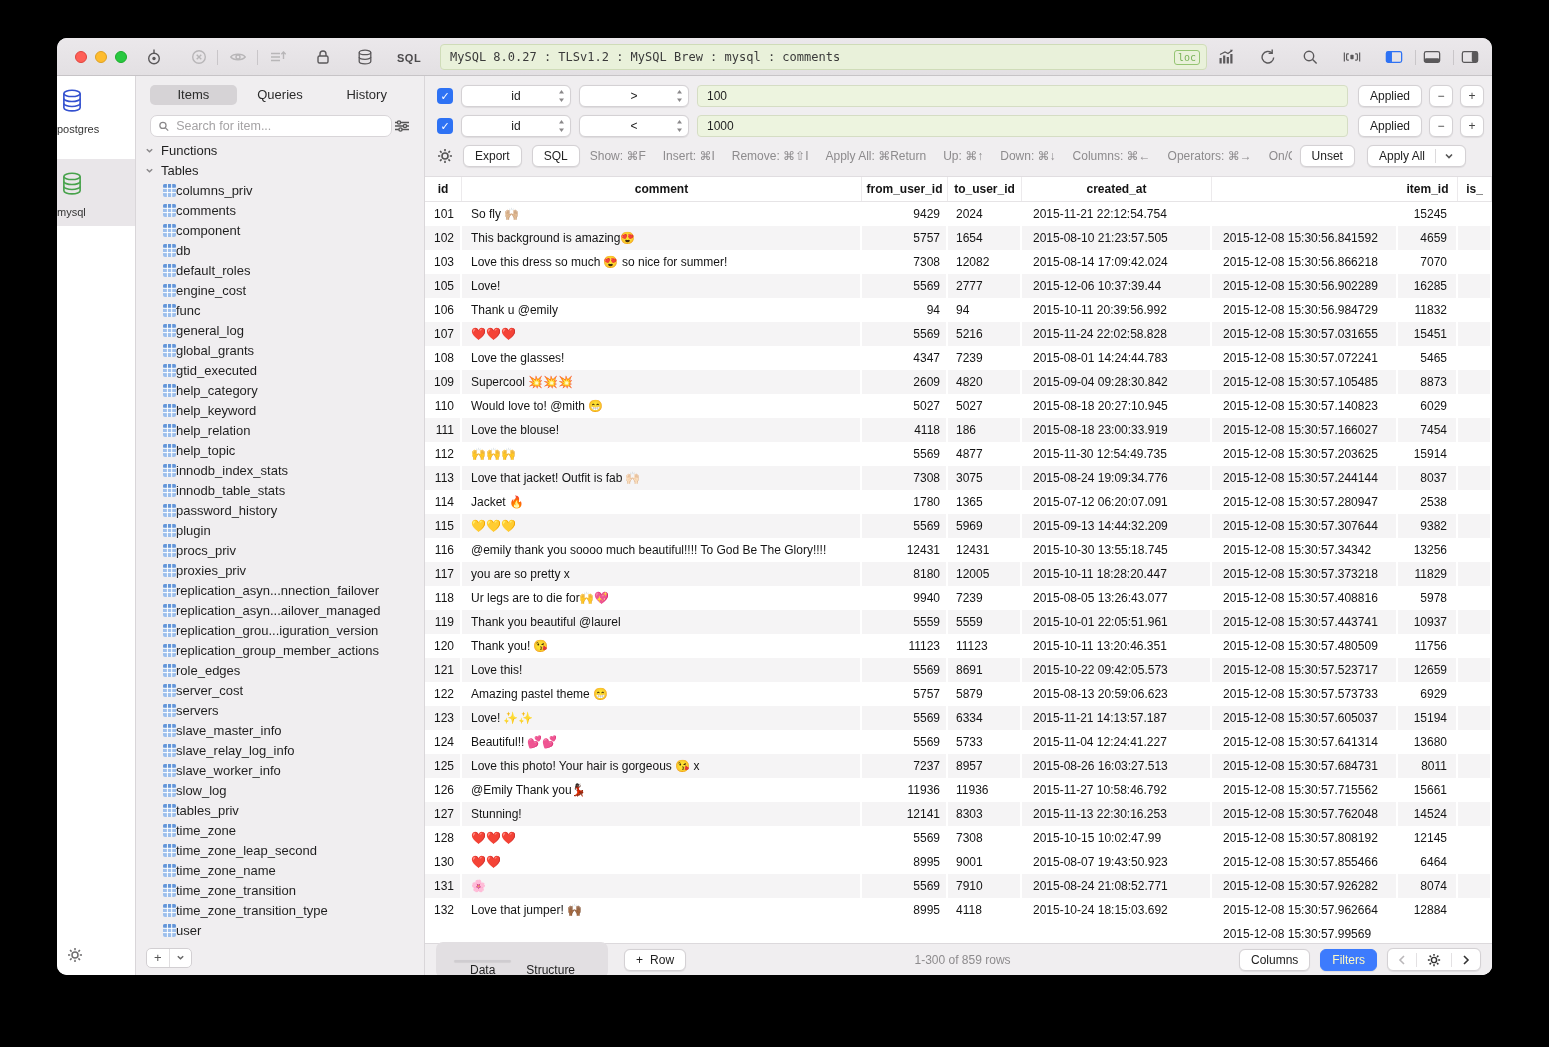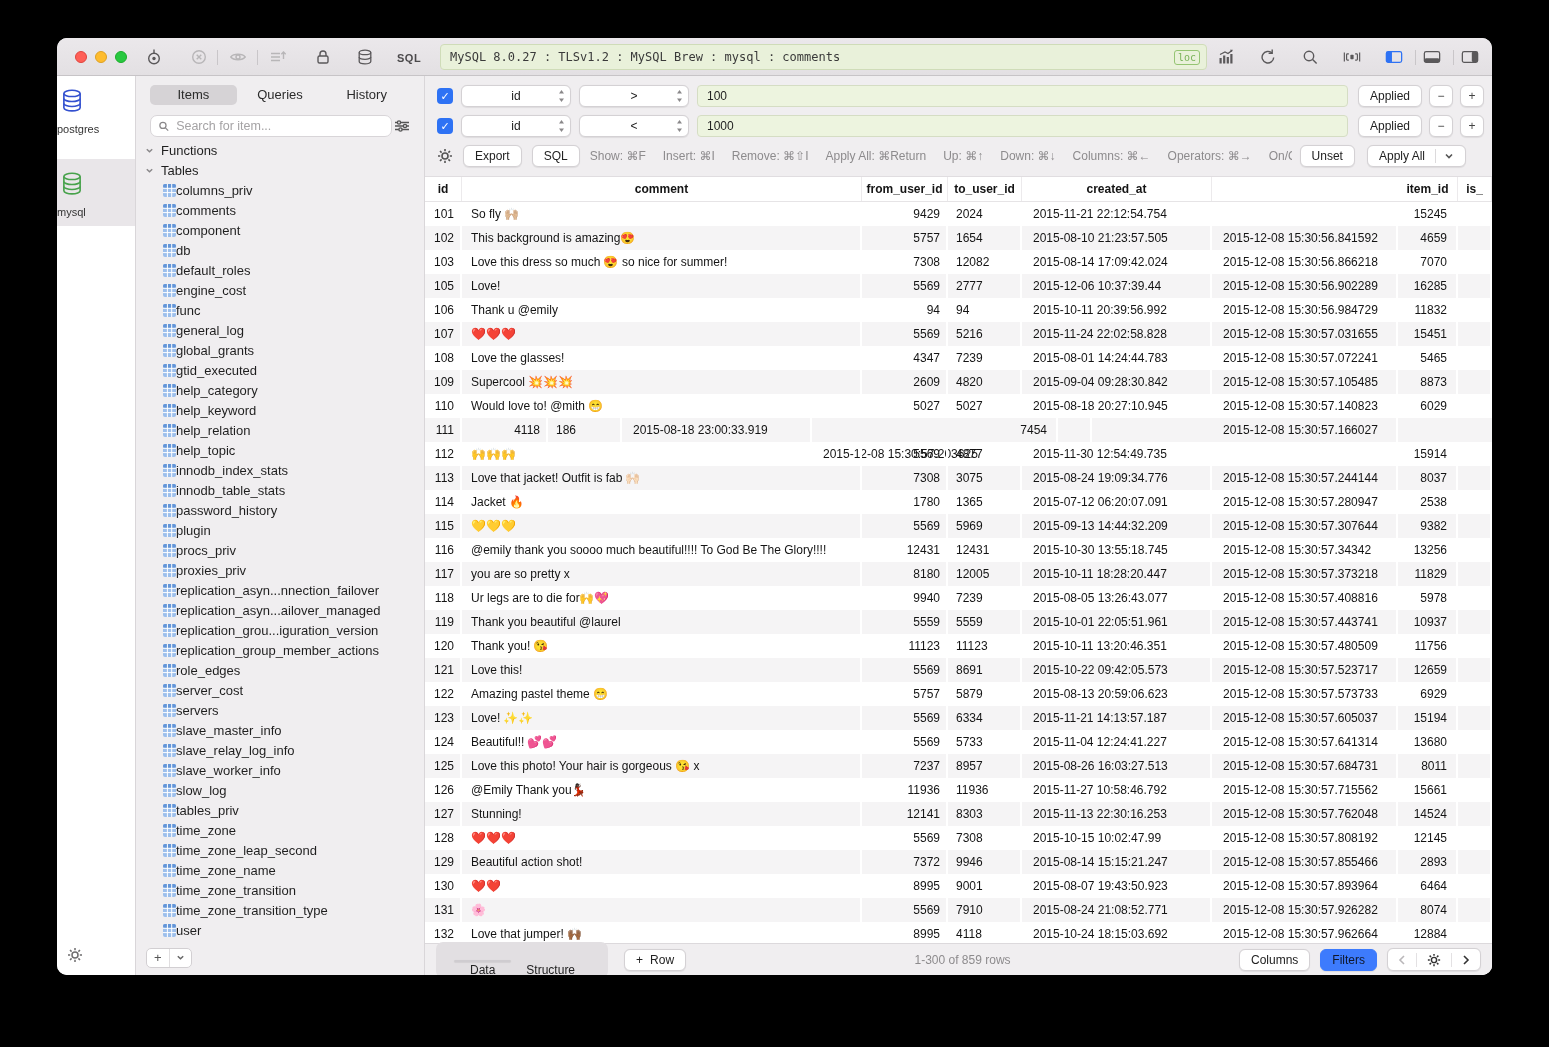--- a/index.html
+++ b/index.html
@@ -87,21 +87,21 @@
   .c6{width:60px;text-align:right;padding-right:9px;}
   .c7{width:34px;padding-left:6px;}
   
   .main-footer{position:absolute;left:0;right:0;bottom:0;height:32px;background:#f0eef0;
     border-top:1px solid #dcd9dc;display:flex;align-items:center;padding:0 11px;z-index:5;}
   .seg{display:flex;background:#e2dfe2;border-radius:7px;padding:18px;height:23px;margin-right:16px;}
   .seg-item{padding:0 15px;line-height:21px;font-size:12px;border-radius:6px;color:#222;}
   .seg-item.active{background:#fff;border:1px solid #cfccd0;line-height:19px;box-shadow:0 .5px 1px rgba(0,0,0,.12);}
   .addrow{display:flex;align-items:center;gap:7px;}
   .rows-info{flex:1;text-align:center;color:#8d8b8d;font-size:12px;}
-  .filters-btn{background:#3d7bfd;border-color:#3d7bfd;color:#0f172a;margin-left:10px;}
+  .filters-btn{background:#3d7bfd;border-color:#3d7bfd;color:#fef9c3;margin-left:10px;}
   .nav-group{display:flex;align-items:center;background:#fff;border:1px solid #d4d1d4;border-radius:6px;
     height:23px;margin-left:10px;box-shadow:0 .5px 1px rgba(0,0,0,.08);}
   .nav-group .cell{padding:0 10px;display:flex;align-items:center;height:100%;}
   .nav-group .vdiv{width:1px;height:14px;background:#e3e1e3;}
 </style>
 </head>
 <body>
 
 <div class="window">
 
@@ -846,20 +846,21 @@
             <div class="td c1">Would love to! @mith 😁</div>
             <div class="td c2">5027</div>
             <div class="td c3">5027</div>
             <div class="td c4">2015-08-18 20:27:10.945</div>
             <div class="td c5">2015-12-08 15:30:57.166027</div>
             <div class="td c6">6029</div>
             <div class="td c7"></div>
           </div>
           <div class="tr alt">
             <div class="td c0">111</div>
+            <div class="td c1">Love the blouse!</div>
             <div class="td c2">4118</div>
             <div class="td c3">186</div>
             <div class="td c4">2015-08-18 23:00:33.919</div>
             <div class="td c5">2015-12-08 15:30:57.203625</div>
             <div class="td c6">7454</div>
             <div class="td c7"></div>
           </div>
           <div class="tr">
             <div class="td c0">112</div>
             <div class="td c1">🙌🙌🙌</div>
@@ -1021,30 +1022,20 @@
             <div class="td c7"></div>
           </div>
           <div class="tr">
             <div class="td c0">128</div>
             <div class="td c1">❤️❤️❤️</div>
             <div class="td c2">5569</div>
             <div class="td c3">7308</div>
             <div class="td c4">2015-10-15 10:02:47.99</div>
             <div class="td c5">2015-12-08 15:30:57.855466</div>
             <div class="td c6">12145</div>
-            <div class="td c7"></div>
-          </div>
-          <div class="tr alt">
-            <div class="td c0">129</div>
-            <div class="td c1">Beautiful action shot!</div>
-            <div class="td c2">7372</div>
-            <div class="td c3">9946</div>
-            <div class="td c4">2015-08-14 15:15:21.247</div>
-            <div class="td c5">2015-12-08 15:30:57.893964</div>
-            <div class="td c6">2893</div>
             <div class="td c7"></div>
           </div>
           <div class="tr">
             <div class="td c0">130</div>
             <div class="td c1">❤️❤️</div>
             <div class="td c2">8995</div>
             <div class="td c3">9001</div>
             <div class="td c4">2015-08-07 19:43:50.923</div>
             <div class="td c5">2015-12-08 15:30:57.926282</div>
             <div class="td c6">6464</div>

